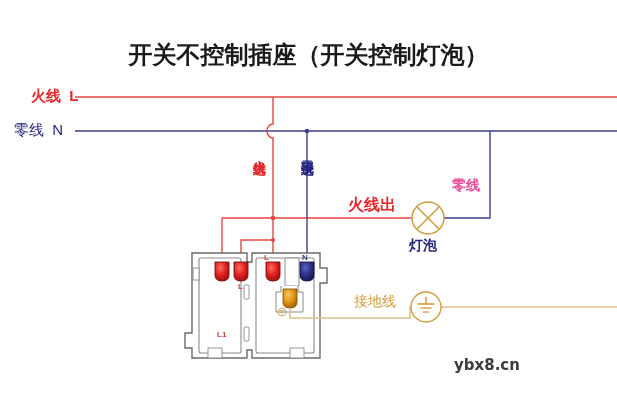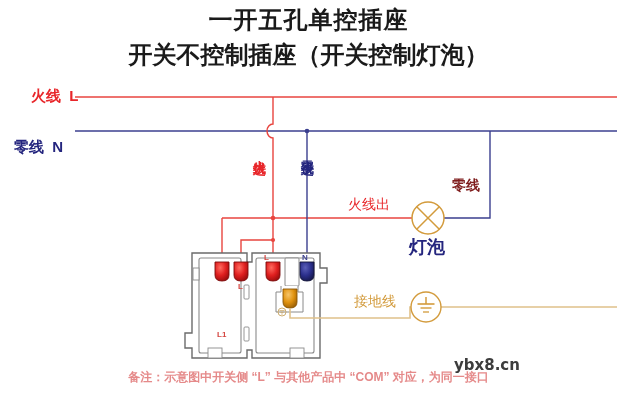--- a/index.html
+++ b/index.html
@@ -49,23 +49,23 @@
     letter-spacing: 0px;
   }
   
   #label-live-rail {
     left: 31px; top: 88px;
     font-size: 15px;
     font-weight: bold;
     color: #e8262a;
   }
   #label-neutral-rail {
-    left: 14px; top: 139px;
+    left: 14px; top: 122px;
     font-size: 15px;
-    font-weight: bold;
+    font-weight: normal;
     color: #24257e;
   }
   
   .vert {
     writing-mode: vertical-rl;
     text-orientation: upright;
     font-size: 13px;
     font-weight: bold;
     line-height: 1.08;
     letter-spacing: 1px;
@@ -74,33 +74,33 @@
     left: 252px; top: 150px;
     color: #e8262a;
   }
   #label-neutral-in {
     left: 300px; top: 150px;
     color: #24257e;
   }
   
   #label-live-out {
     left: 348px; top: 197px;
-    font-size: 14px;
-    font-weight: normal;
+    font-size: 16px;
+    font-weight: bold;
     color: #e8262a;
   }
   #label-neutral-lamp {
     left: 452px; top: 178px;
     font-size: 14px;
     font-weight: bold;
-    color: #7f1d1d;
+    color: #ec4899;
   }
   #label-lamp {
     left: 409px; top: 238px;
-    font-size: 18px;
+    font-size: 14px;
     font-weight: bold;
     color: #24257e;
   }
   #label-ground {
     left: 354px; top: 294px;
     font-size: 14px;
     font-weight: normal;
     color: #d39b3c;
   }
   
@@ -228,35 +228,33 @@
     <g>
       <circle cx="426" cy="307" r="15" stroke="#d39b3c" stroke-width="1.4" fill="#ffffff"></circle>
       <line x1="426" y1="297" x2="426" y2="304" stroke="#d39b3c" stroke-width="1.5"></line>
       <line x1="417.5" y1="304" x2="434.5" y2="304" stroke="#d39b3c" stroke-width="1.6"></line>
       <line x1="420.5" y1="308" x2="431.5" y2="308" stroke="#d39b3c" stroke-width="1.4"></line>
       <line x1="423" y1="312" x2="429" y2="312" stroke="#d39b3c" stroke-width="1.3"></line>
     </g>
 
   </svg>
 
-  <div class="lbl" id="title-line1">一开五孔单控插座</div>
   <div class="lbl" id="title-line2">开关不控制插座（开关控制灯泡）</div>
 
   <div class="lbl" id="label-live-rail">火线  L</div>
   <div class="lbl" id="label-neutral-rail">零线  N</div>
 
   <div class="lbl vert" id="label-live-in">火线进</div>
   <div class="lbl vert" id="label-neutral-in">零线进</div>
 
   <div class="lbl" id="label-live-out">火线出</div>
   <div class="lbl" id="label-neutral-lamp">零线</div>
   <div class="lbl" id="label-lamp">灯泡</div>
   <div class="lbl" id="label-ground">接地线</div>
 
   <div class="lbl tlbl" id="label-term-l1">L1</div>
   <div class="lbl tlbl" id="label-term-l">L</div>
   <div class="lbl tlbl" id="label-term-socket-l">L</div>
   <div class="lbl tlbl" id="label-term-socket-n">N</div>
 
-  <div class="lbl" id="footer-note">备注：示意图中开关侧 “L” 与其他产品中 “COM” 对应，为同一接口</div>
   <div class="lbl" id="watermark">ybx8.cn</div>
 
 </div>
 
 </body></html>

